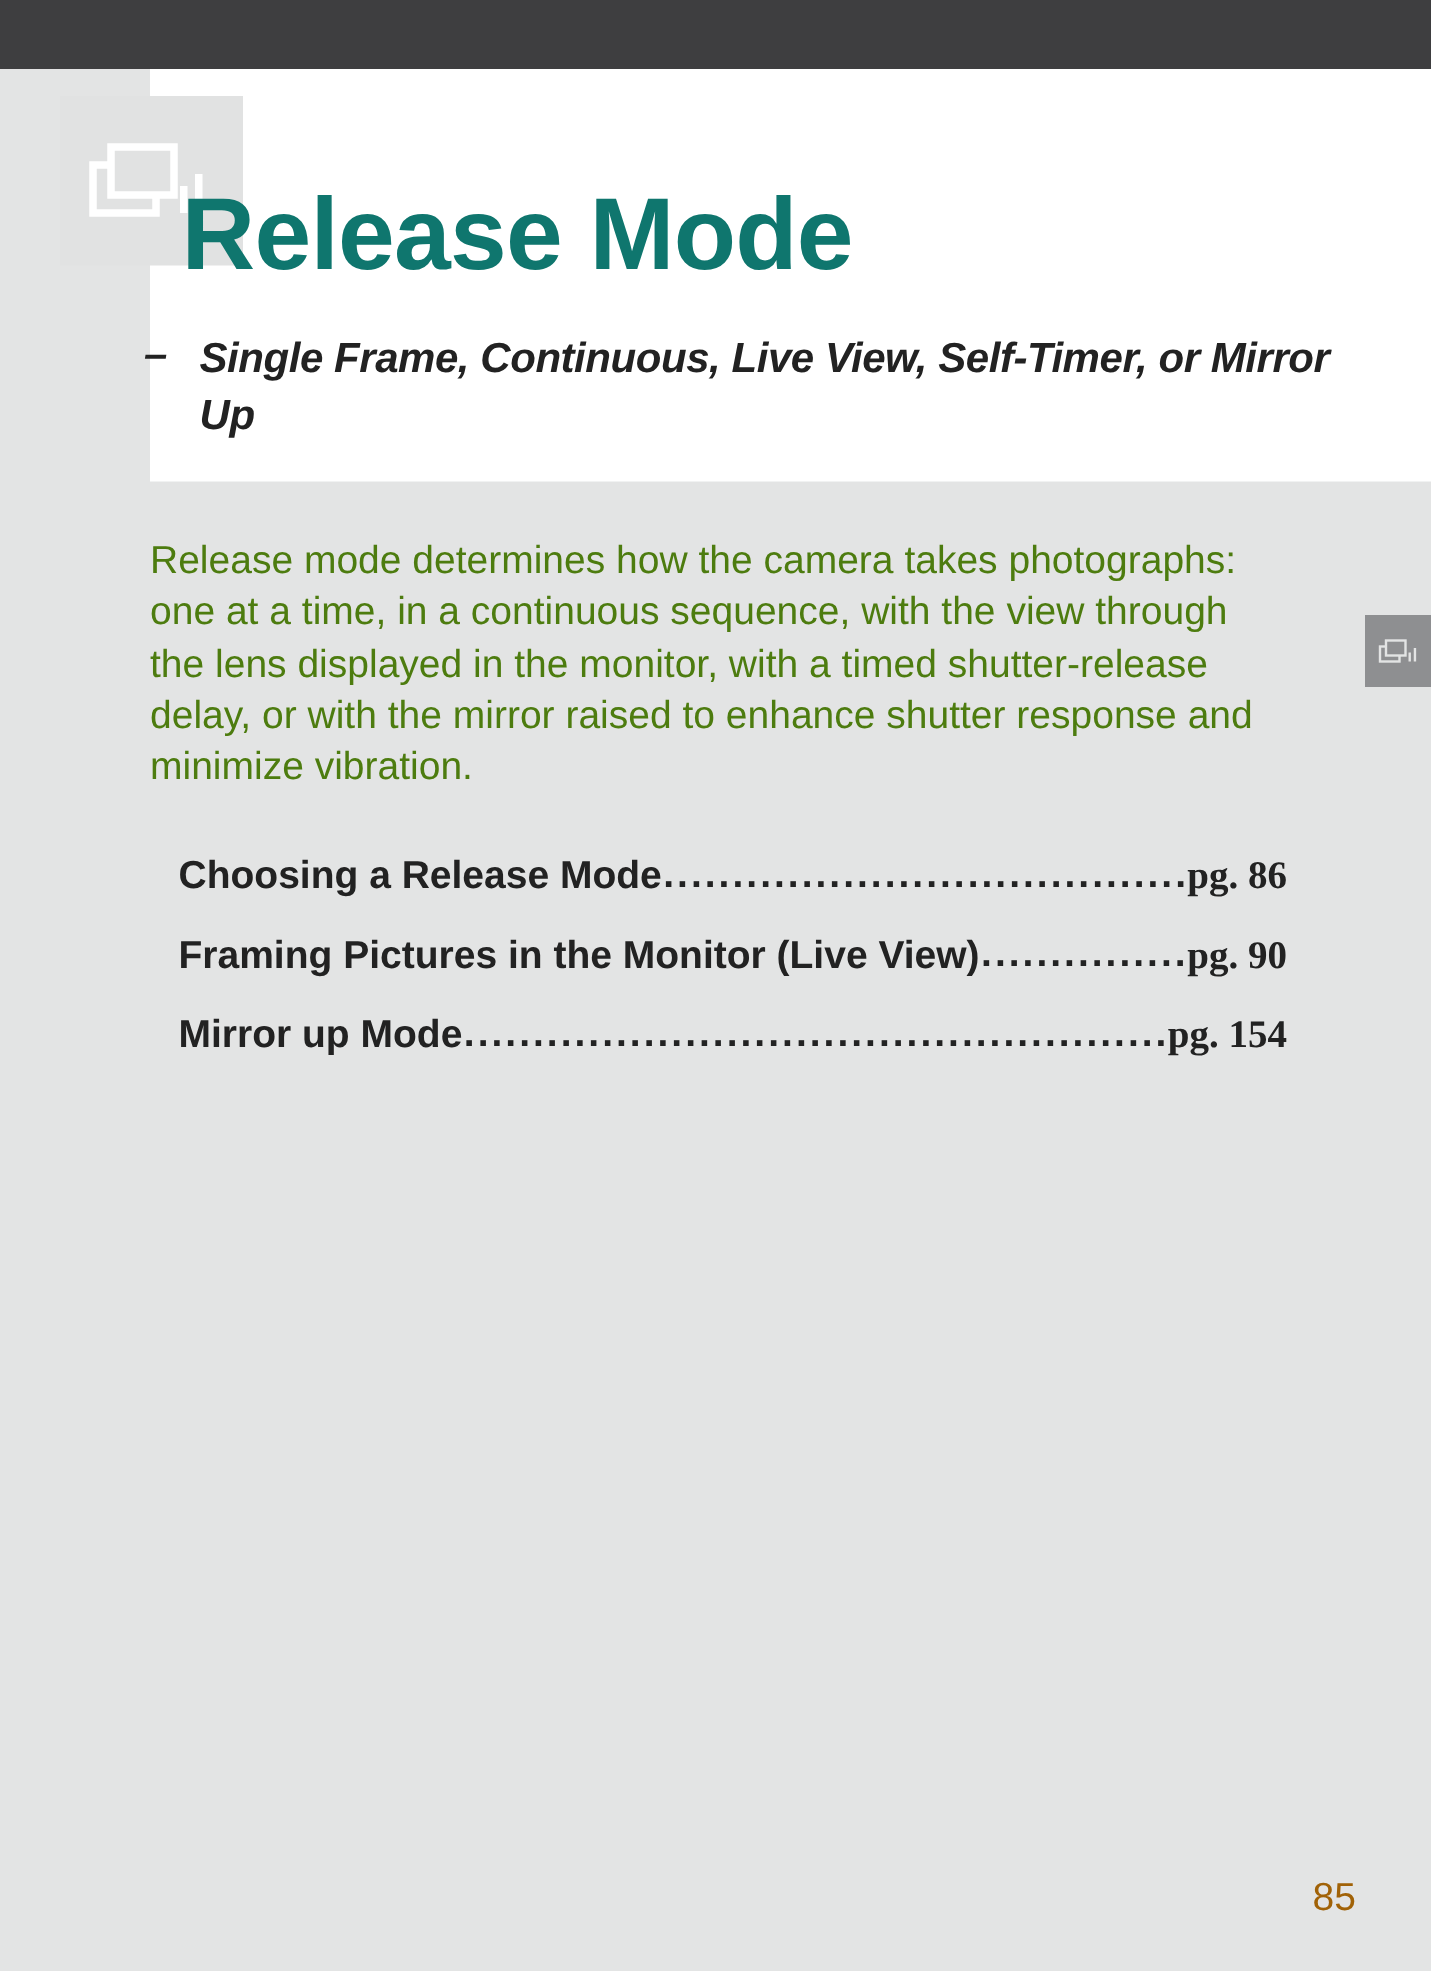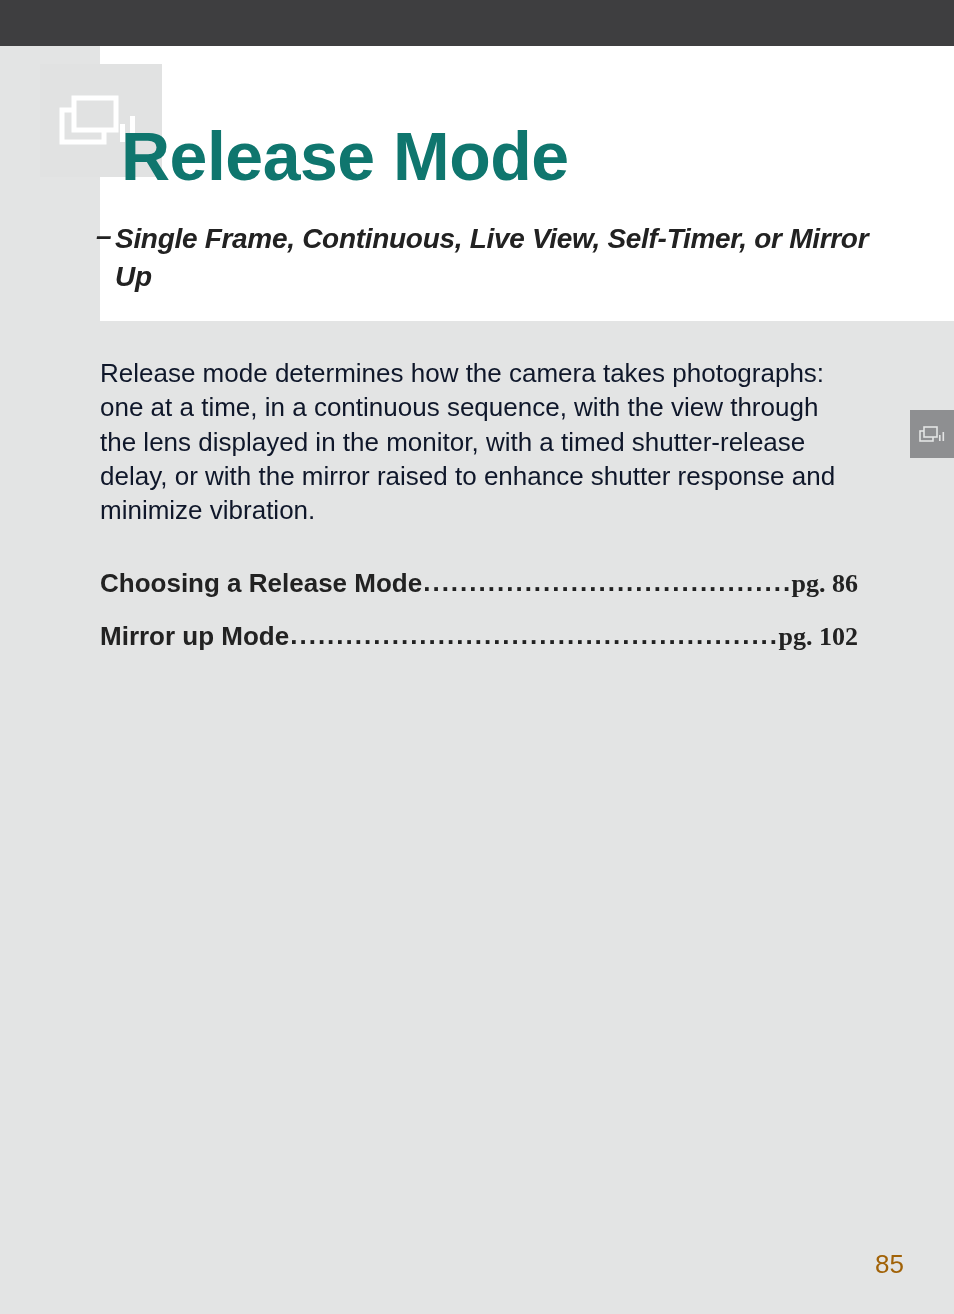--- a/index.html
+++ b/index.html
@@ -58,36 +58,36 @@
     .dash {
       position: absolute;
       left: 0;
       top: 0;
       font-size: 28px;
       font-weight: 700;
       font-style: italic;
     }
     .subtitle {
       display: block;
-      margin-left: 19px;
+      margin-left: 37px;
       font-size: 28px;
       font-weight: 700;
       font-style: italic;
       line-height: 1.35;
       letter-spacing: -0.3px;
     }
     .body-text {
       position: absolute;
       top: 356px;
       left: 100px;
       right: 96px;
       font-size: 26px;
       line-height: 1.32;
       font-weight: 400;
-      color: #0f172a;
+      color: #4d7c0f;
     }
     .side-tab {
       position: absolute;
       top: 410px;
       right: 0;
       width: 44px;
       height: 48px;
       background: #8e8f91;
       display: flex;
       align-items: center;
@@ -101,21 +101,21 @@
     }
     .toc-row {
       display: flex;
       align-items: baseline;
       font-size: 26px;
       font-weight: 700;
       line-height: 1;
       margin-bottom: 26px;
       white-space: nowrap;
     }
-    .toc-label { flex: 0 0 auto; }
+    .toc-label { flex: 0 0 auto; margin-left: 19px; }
     .toc-dots {
       flex: 1 1 auto;
       overflow: hidden;
       letter-spacing: 2px;
       padding: 0 1px;
       position: relative;
       top: -1px;
     }
     .toc-dots::after {
       content: "..................................................................................................................................................................................";
@@ -168,19 +168,24 @@
   </svg>
 </div>
 
 <div class="toc">
   <div class="toc-row">
     <span class="toc-label">Choosing a Release Mode</span>
     <span class="toc-dots"></span>
     <span class="toc-page">pg. 86</span>
   </div>
   <div class="toc-row">
+    <span class="toc-label">Framing Pictures in the Monitor (Live View)</span>
+    <span class="toc-dots"></span>
+    <span class="toc-page">pg. 90</span>
+  </div>
+  <div class="toc-row">
     <span class="toc-label">Mirror up Mode</span>
     <span class="toc-dots"></span>
-    <span class="toc-page"> pg. 102</span>
+    <span class="toc-page"> pg. 154</span>
   </div>
 </div>
 
 <div class="page-num">85</div>
 
 </body></html>

